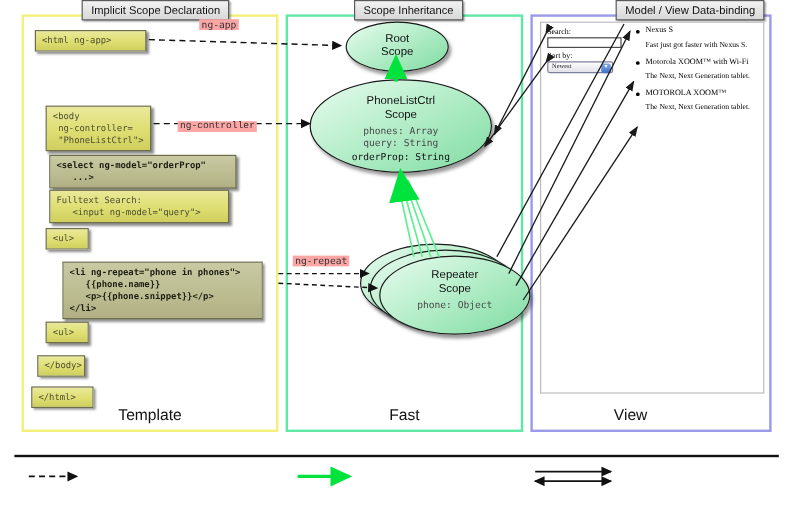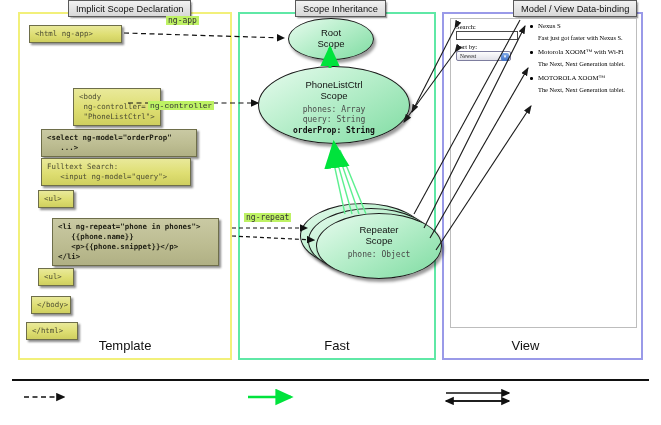--- a/index.html
+++ b/index.html
@@ -45,21 +45,21 @@
     box-shadow:2px 2px 2px rgba(0,0,0,.45);
     z-index:3;
   }
   .codebox.dark{
     background:linear-gradient(to bottom,#c9c9a3 0%,#bdbd92 55%,#b0b084 100%);
     color:#1d1d12;
     font-weight:bold;
   }
 
   #box-html       {left:29px; top:25px;  width:93px;}
-  #box-body       {left:38px; top:88px;  width:88px;margin-left:35px;}
+  #box-body       {left:38px; top:88px;  width:88px;}
   #box-select     {left:41px; top:129px; width:156px;}
   #box-fulltext   {left:41px; top:158px; width:150px;}
   #box-ul1        {left:38px; top:190px; width:36px;}
   #box-li         {left:52px; top:218px; width:167px;}
   #box-ul2        {left:38px; top:268px; width:36px;}
   #box-bodyend    {left:31px; top:296px; width:40px;}
   #box-htmlend    {left:26px; top:322px; width:52px;}
 
   
   .ellipse{
@@ -74,21 +74,21 @@
   }
   .ellipse .etitle{
     font-size:9.5px;color:#111;line-height:1.15;
     font-family:"Liberation Sans", sans-serif;
   }
   .ellipse .eprops{
     font-family:"DejaVu Sans Mono", monospace;
     font-size:8px;color:#4a4a4a;line-height:1.3;
     margin-top:3px;white-space:pre;
   }
-  .ellipse .eprops b{color:#111;font-weight:bold;}
+  .ellipse .eprops b{color:#111;font-weight:normal;}
 
   #ell-root{left:288px;top:18px;width:86px;height:42px;padding-top:9px;}
   #ell-ctrl{left:258px;top:66px;width:152px;height:78px;padding-top:13px;}
   #ell-rep3{left:300px;top:203px;width:126px;height:66px;}
   #ell-rep2{left:308px;top:208px;width:126px;height:66px;}
   #ell-rep1{left:316px;top:213px;width:126px;height:66px;padding-top:11px;}
 
   
   #view-inner{
     position:absolute;left:450px;top:18px;width:187px;height:310px;
@@ -123,21 +123,21 @@
   }
   .v-snippet{
     font-family:"Liberation Serif",serif;font-size:6.4px;color:#000;
     margin-top:4.5px;padding-left:9px;
   }
 
   
   .edge-label{
     position:absolute;
     font-family:"DejaVu Sans Mono", monospace;
-    font-size:8px;color:#333;z-index:6;background:#bef264;padding:0 2px;
+    font-size:8px;color:#333;z-index:6;background:#fca5a5;padding:0 2px;
   }
   #lab-ngapp{left:166px;top:16px;}
   #lab-ngctrl{left:148px;top:101px;font-family:Liberation Mono, monospace;}
   #lab-ngrepeat{left:244px;top:213px;}
 
   
   #legend-rule{position:absolute;left:12px;top:379px;width:637px;height:2px;background:#111;}
   .legend-chip{
     position:absolute;top:0;
     border:1px solid #5a5a5a;

